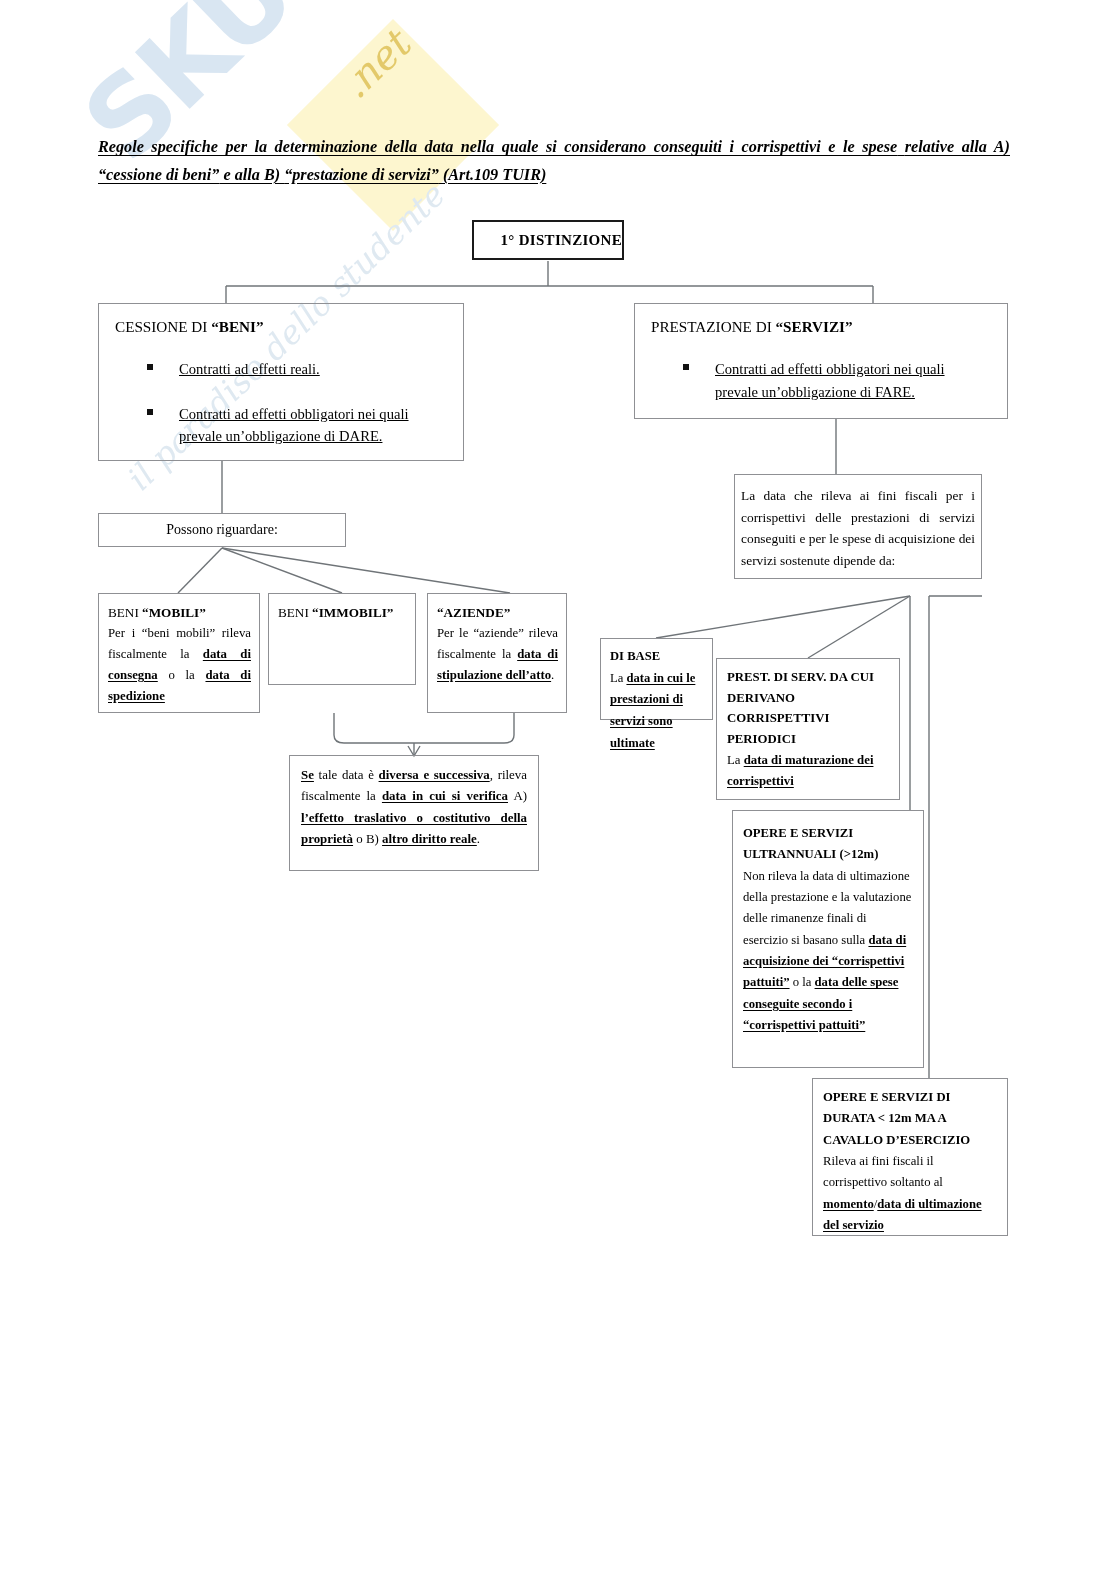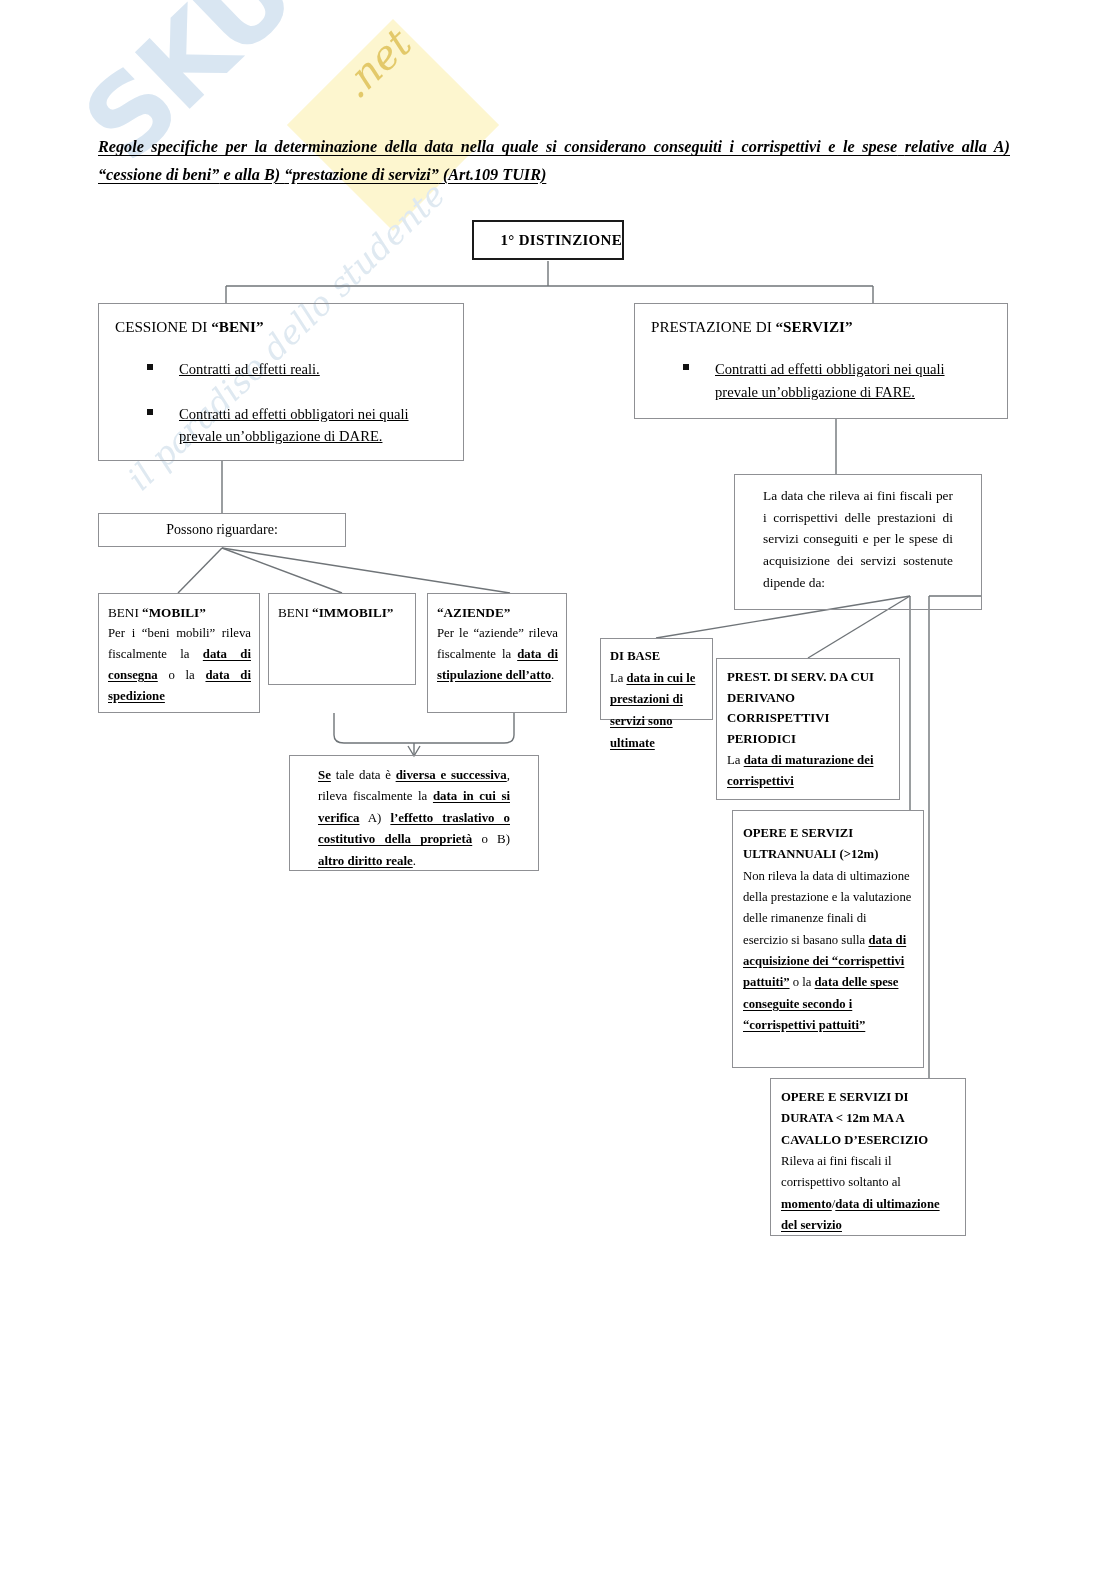--- a/index.html
+++ b/index.html
@@ -130,57 +130,57 @@
     padding-left: 48px;
     margin-top: 22px;
     line-height: 1.55;
   }
   .bullets li .sq {
     position: absolute; left: 16px; top: 6px;
     width: 6px; height: 6px; background: #111;
   }
 
   #n-datache {
-    left: 734px; top: 474px; width: 248px; height: 136px;
-    padding: 10px 28px;
+    left: 734px; top: 474px; width: 248px; height: 105px;
+    padding: 10px 6px;
     font-size: 13.4px; line-height: 1.62; text-align: justify;
   }
 
   #n-possono {
     left: 98px; top: 513px; width: 248px; height: 34px;
     display: flex; align-items: center; justify-content: center;
     font-size: 14px;
   }
 
   #n-mobili   { left: 98px;  top: 593px; width: 162px; height: 120px; }
   #n-immobili { left: 268px; top: 593px; width: 148px; height: 92px; }
   #n-aziende  { left: 427px; top: 593px; width: 140px; height: 120px; }
   .cell3 { padding: 8px 8px 0 9px; font-size: 12.8px; line-height: 1.62; }
   .cell3 .h { font-size: 13.2px; }
   .cell3 p { margin: 0; text-align: justify; }
 
   #n-setale {
     left: 289px; top: 755px; width: 250px; height: 116px;
-    padding: 9px 28px; font-size: 12.9px; line-height: 1.66; text-align: justify;
+    padding: 9px 11px; font-size: 12.9px; line-height: 1.66; text-align: justify;
   }
 
   #n-dibase {
     left: 600px; top: 638px; width: 113px; height: 82px;
     padding: 7px 9px; font-size: 12.6px; line-height: 1.72;
   }
   #n-prest {
     left: 716px; top: 658px; width: 184px; height: 142px;
     padding: 8px 10px; font-size: 12.8px; line-height: 1.62;
   }
   #n-opere {
     left: 732px; top: 810px; width: 192px; height: 258px;
     padding: 12px 10px; font-size: 12.7px; line-height: 1.68;
   }
   #n-opere12 {
-    left: 770px; top: 1078px; width: 196px; height: 158px;
+    left: 812px; top: 1078px; width: 196px; height: 158px;
     padding: 8px 10px; font-size: 12.7px; line-height: 1.68;
   }
   .blk { margin: 0; }
 </style>
 </head>
 <body>
 
 <div id="page">
 
   <div id="watermark">

